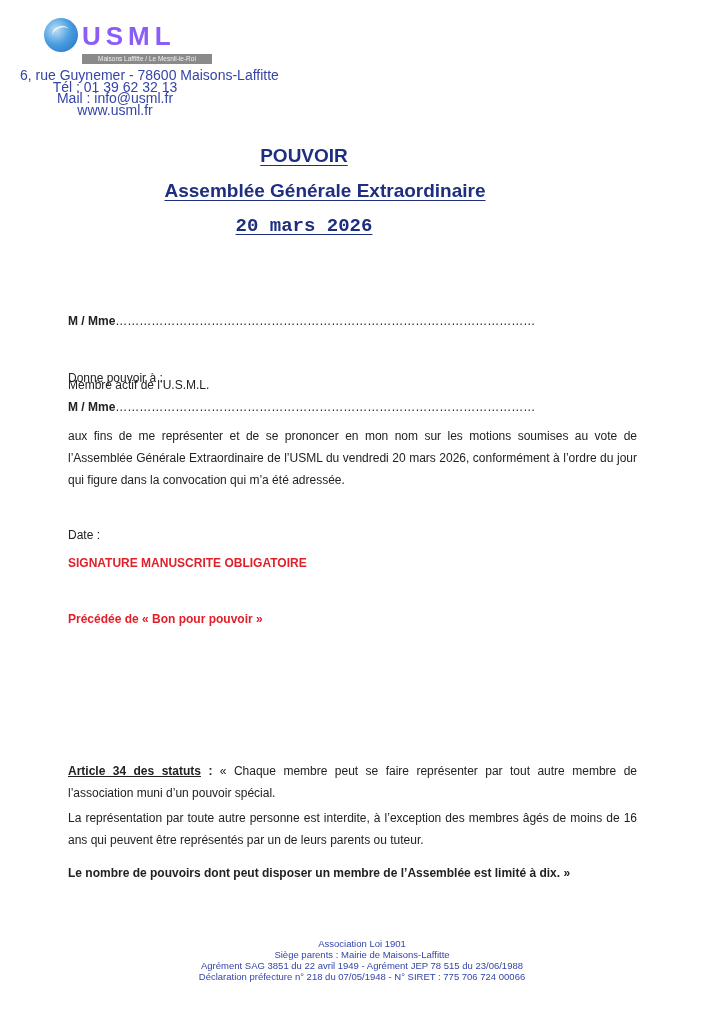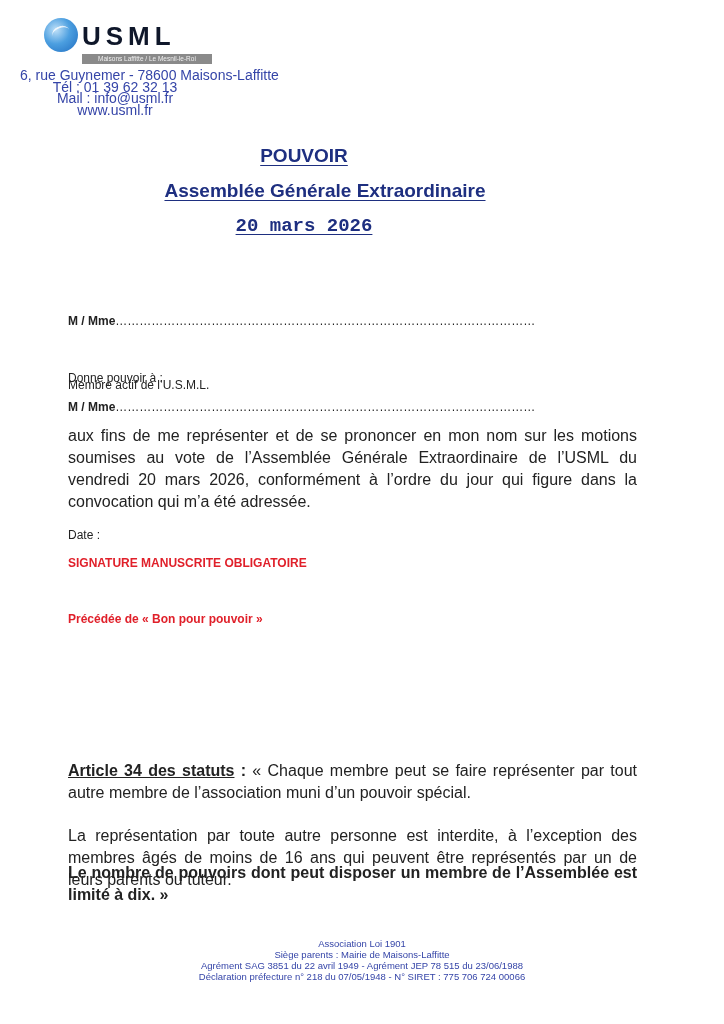--- a/index.html
+++ b/index.html
@@ -1,29 +1,29 @@
 <!DOCTYPE html>
 <html><head>
 <meta charset="utf-8">
 <style>
   html, body { margin:0; padding:0; background:#ffffff; }
   body { width:724px; height:1024px; position:relative; overflow:hidden; font-family:"Liberation Sans", sans-serif; color:#222; }
   .logo { position:absolute; left:44px; top:16px; width:130px; height:48px; }
   .globe { position:absolute; left:0; top:2px; width:34px; height:34px; border-radius:50%;
     background: radial-gradient(circle at 35% 35%, #bfe0f8 0%, #4c9fe0 45%, #1f6cc0 100%); }
   .globe-mark { position:absolute; left:8px; top:8px; width:18px; height:12px; border-top:2px solid rgba(255,255,255,0.8); border-radius:50% 50% 0 0; transform:rotate(-20deg); }
-  .logo-text { position:absolute; left:38px; top:6px; font-size:26px; font-weight:bold; color:#0f172a; letter-spacing:5px; line-height:28px; }
+  .logo-text { position:absolute; left:38px; top:6px; font-size:26px; font-weight:bold; color:#8b5cf6; letter-spacing:5px; line-height:28px; }
   .logo-band { position:absolute; left:38px; top:38px; width:130px; height:10px; background:#8a8a8a; color:#f0f0f0; font-size:6.5px; line-height:10px; text-align:center; white-space:nowrap; overflow:hidden; }
   .address { position:absolute; left:20px; top:70px; width:190px; text-align:center; color:#3545a8; font-size:14px; line-height:11.5px; }
   .address div { white-space:nowrap; }
   .title { position:absolute; left:0; width:608px; text-align:center; color:#1e2f80; font-weight:bold; font-size:19px; text-decoration:underline; text-underline-offset:3px; }
   .body-text { position:absolute; left:68px; font-size:12px; line-height:22px; color:#222; }
   .bold { font-weight:bold; }
   .dots { font-weight:normal; letter-spacing:0px; }
-  .para { position:absolute; left:68px; width:569px; font-size:16px; line-height:22px; text-align:justify; text-align-last:left; }
+  .para { position:absolute; left:68px; width:569px; font-size:12px; line-height:22px; text-align:justify; text-align-last:left; }
   .red { color:#e0202a; font-weight:bold; }
   .italic { }
   .footer { position:absolute; left:0; width:724px; top:938px; text-align:center; color:#3545a8; font-size:9.5px; line-height:11px; }
   .footer div { white-space:nowrap; }
   .article-label { font-weight:bold; text-decoration:underline; }
 </style>
 </head>
 <body>
 
 <div class="logo">
@@ -56,21 +56,21 @@
 
 <div class="para" style="top:425px;">aux fins de me représenter et de se prononcer en mon nom sur les motions soumises au vote de l’Assemblée Générale Extraordinaire de l’USML du vendredi 20 mars 2026, conformément à l’ordre du jour qui figure dans la convocation qui m’a été adressée.</div>
 
 <div class="body-text" style="top:524px;">Date :</div>
 <div class="body-text red" style="top:552px;">SIGNATURE MANUSCRITE OBLIGATOIRE</div>
 <div class="body-text red" style="top:608px;">Précédée de « Bon pour pouvoir »</div>
 
 <div class="para italic" style="top:760px;">
   <span class="article-label">Article 34 des statuts</span><span class="bold"> : </span><span>« Chaque membre peut se faire représenter par tout autre membre de l’association muni d’un pouvoir spécial.</span>
 </div>
-<div class="para italic" style="top:807px;margin-top:18px;">La représentation par toute autre personne est interdite, à l’exception des membres âgés de moins de 16 ans qui peuvent être représentés par un de leurs parents ou tuteur.</div>
+<div class="para italic" style="top:807px;">La représentation par toute autre personne est interdite, à l’exception des membres âgés de moins de 16 ans qui peuvent être représentés par un de leurs parents ou tuteur.</div>
 <div class="para italic bold" style="top:862px;">Le nombre de pouvoirs dont peut disposer un membre de l’Assemblée est limité à dix. »</div>
 
 <div class="footer">
   <div>Association  Loi 1901</div>
   <div>Siège parents : Mairie de Maisons-Laffitte</div>
   <div>Agrément SAG 3851 du 22 avril 1949   -   Agrément JEP 78 515 du 23/06/1988</div>
   <div>Déclaration préfecture n° 218 du 07/05/1948   -   N° SIRET : 775 706 724 00066</div>
 </div>
 
 </body></html>

